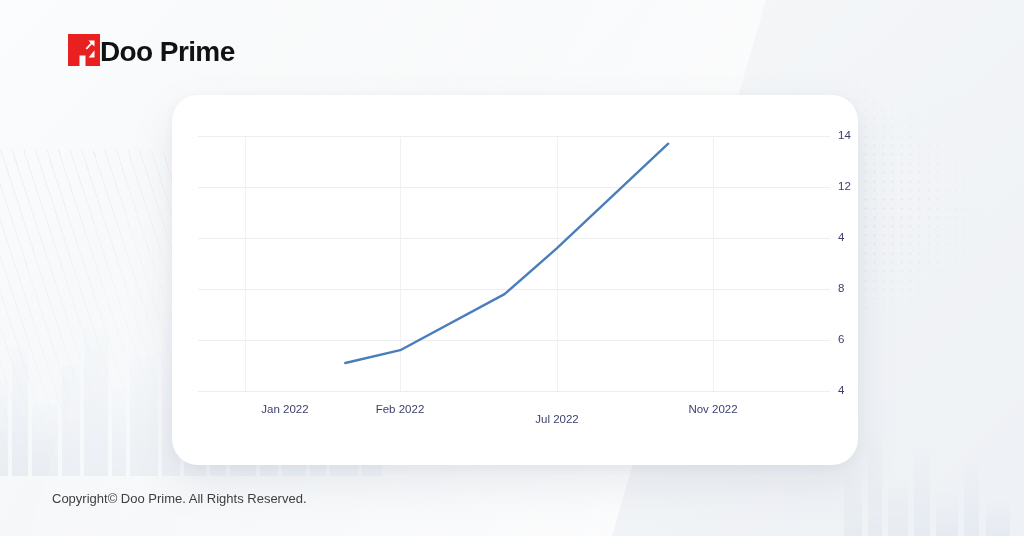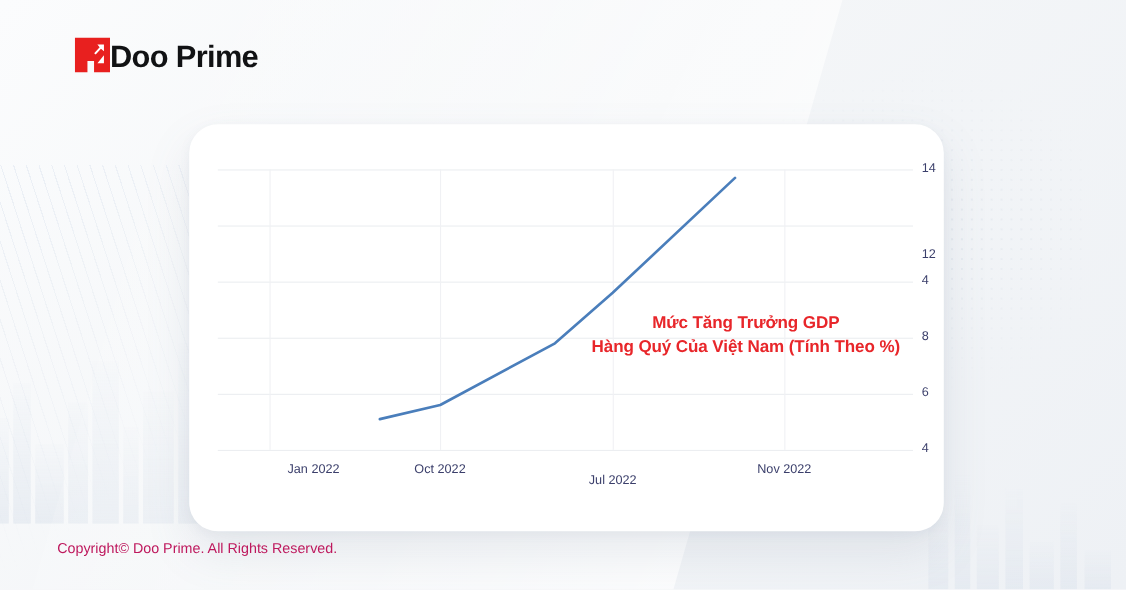--- a/index.html
+++ b/index.html
@@ -109,21 +109,21 @@
     color: #111214;
     letter-spacing: -0.6px;
     line-height: 1;
     white-space: nowrap;
   }
 
   
   .card {
     position: absolute;
     left: 172px;
-    top: 113px;
+    top: 95px;
     width: 686px;
     height: 370px;
     background: #ffffff;
     border-radius: 26px;
     box-shadow:
       0 18px 42px rgba(110,125,150,0.13),
       0 3px 10px rgba(110,125,150,0.07);
     z-index: 4;
   }
 
@@ -194,21 +194,21 @@
     color: #c3c6cf;
     white-space: nowrap;
   }
 
   
   .footer {
     position: absolute;
     left: 52px;
     top: 491px;
     font-size: 13px;
-    color: #be185d;
+    color: #404040;
     z-index: 5;
     white-space: nowrap;
   }
 </style>
 </head>
 <body>
 
 <div class="bg-root">
   <div class="bg-rays"></div>
   <div class="bg-city">
@@ -261,36 +261,32 @@
     <div class="hgrid" style="top:153px;"></div>
     <div class="hgrid" style="top:204px;"></div>
     <div class="hgrid" style="top:255px;"></div>
 
     <div class="vgrid" style="left:47px;"></div>
     <div class="vgrid" style="left:202px;"></div>
     <div class="vgrid" style="left:359px;"></div>
     <div class="vgrid" style="left:515px;"></div>
 
     <div class="ylabel" style="top:0px;">14</div>
-    <div class="ylabel" style="top:51px;margin-top:27px;">12</div>
+    <div class="ylabel" style="top:51px;">12</div>
     <div class="ylabel" style="top:102px;">4</div>
     <div class="ylabel" style="top:153px;">8</div>
     <div class="ylabel" style="top:204px;">6</div>
     <div class="ylabel" style="top:255px;">4</div>
 
     <div class="xlabel" style="left:47px;margin-left:40px;">Jan 2022</div>
-    <div class="xlabel" style="left:202px;">Oct 2022</div>
+    <div class="xlabel" style="left:202px;">Feb 2022</div>
     <div class="xlabel" style="left:359px;margin-top:10px;">Jul 2022</div>
     <div class="xlabel" style="left:515px;">Nov 2022</div>
 
     <svg class="series-svg" viewBox="0 0 632 255" preserveAspectRatio="none">
       <polyline id="series-path" fill="none" stroke="#4a7ebb" stroke-width="2.4" stroke-linejoin="round" stroke-linecap="round" points="147.3,227.0 202.2,214.2 306.5,158.1 359.0,112.2 470.2,7.7"></polyline>
     </svg>
 
-    <div class="annotation">
-      <div>Mức Tăng Trưởng GDP</div>
-      <div>Hàng Quý Của Việt Nam (Tính Theo %)</div>
-    </div>
 
   </div>
 </div>
 
 <div class="footer">Copyright© Doo Prime. All Rights Reserved.</div>
 
 </body></html>

